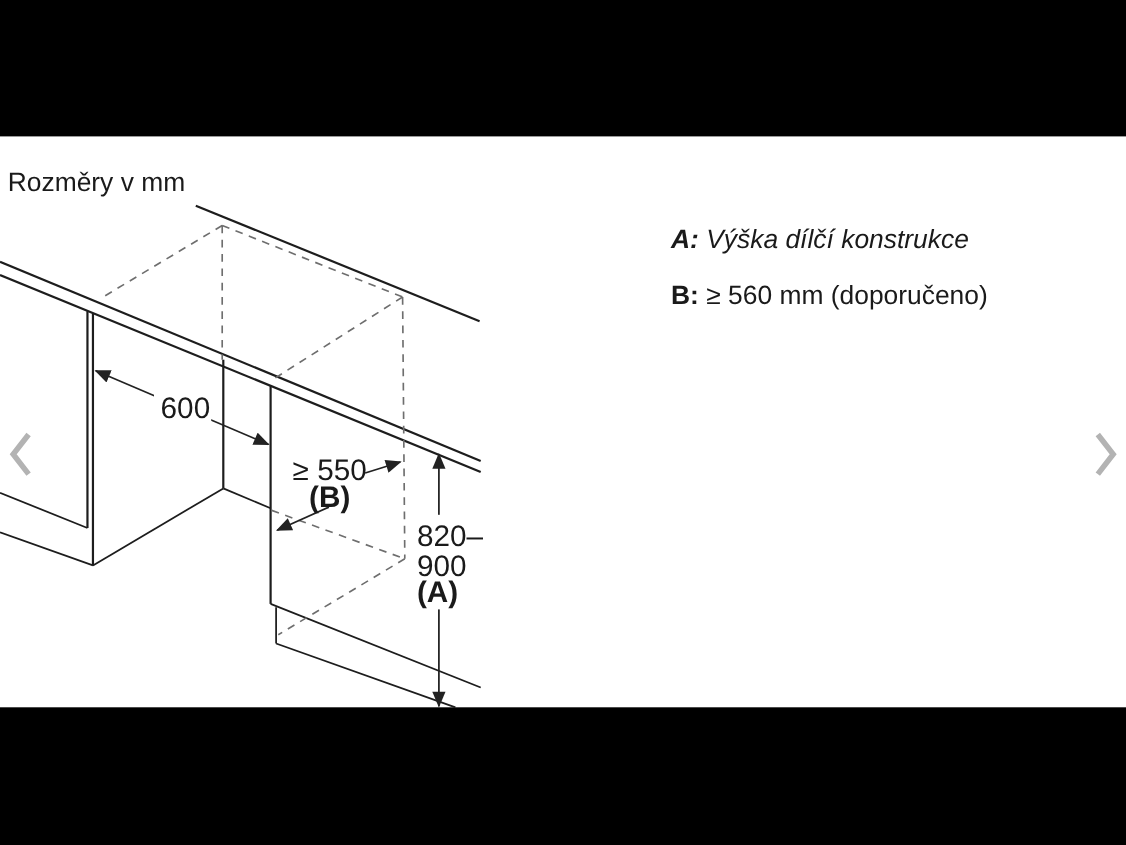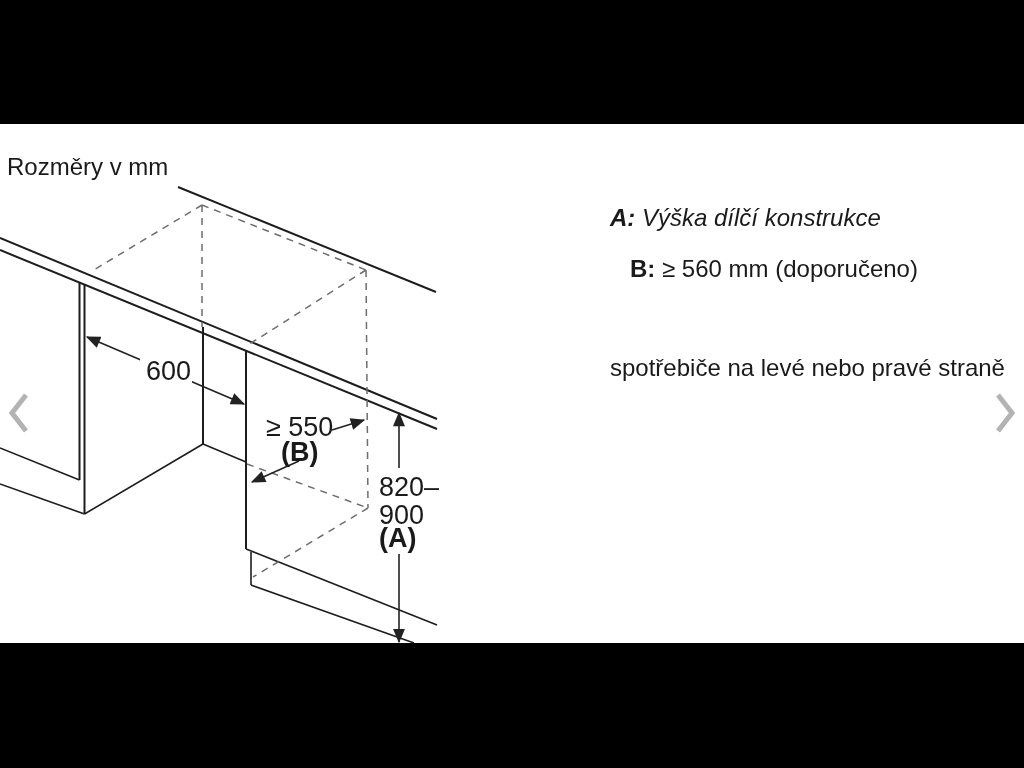--- a/index.html
+++ b/index.html
@@ -11,21 +11,21 @@
   .letterbox.top{top:0;height:124px;}
   .letterbox.bottom{top:643px;height:125px;}
   .page-title{
     position:absolute;left:7px;top:154px;font-size:24px;line-height:26px;
     color:#1a1a1a;white-space:nowrap;
   }
   .legend{position:absolute;left:610px;top:0;width:408px;}
   .legend-line{position:absolute;left:0;font-size:24px;line-height:26px;white-space:nowrap;color:#1a1a1a;}
   .legend-line .key{font-weight:bold;}
   .legend-line.a{top:205px;font-style:italic;}
-  .legend-line.b{top:256px;margin-left:20px;}
+  .legend-line.b{top:256px;}
   .legend-note{
     position:absolute;left:0;top:332px;width:408px;
     font-size:24px;line-height:24px;color:#1a1a1a;white-space:nowrap;
   }
   .diagram-svg{position:absolute;left:0;top:0;width:1024px;height:768px;}
   .nav-btn{
     position:absolute;top:388px;width:32px;height:50px;padding:0;margin:0;
     background:transparent;border:none;cursor:pointer;
     display:flex;align-items:center;justify-content:center;
   }
@@ -47,21 +47,21 @@
 <div class="page">
 
   <div class="letterbox top"></div>
   <div class="letterbox bottom"></div>
 
   <div class="page-title">Rozměry v mm</div>
 
   <div class="legend">
     <div class="legend-line a"><span class="key">A:</span>&nbsp;<span>Výška dílčí konstrukce</span></div>
     <div class="legend-line b"><span class="key">B:</span>&nbsp;<span>≥ 560 mm (doporučeno)</span></div>
-    <div class="legend-note"><br><span>spotřebiče na levé nebo pravé straně</span></div>
+    <div class="legend-note"><br></div>
   </div>
 
   <svg class="diagram-svg" viewBox="0 0 1024 768">
     <defs>
       <marker id="ah" viewBox="0 0 12 10" refX="11" refY="5" markerWidth="15" markerHeight="12" orient="auto-start-reverse" markerUnits="userSpaceOnUse">
         <path d="M0,0 L12,5 L0,10 z" fill="#222222"></path>
       </marker>
     </defs>
 
     <g>

